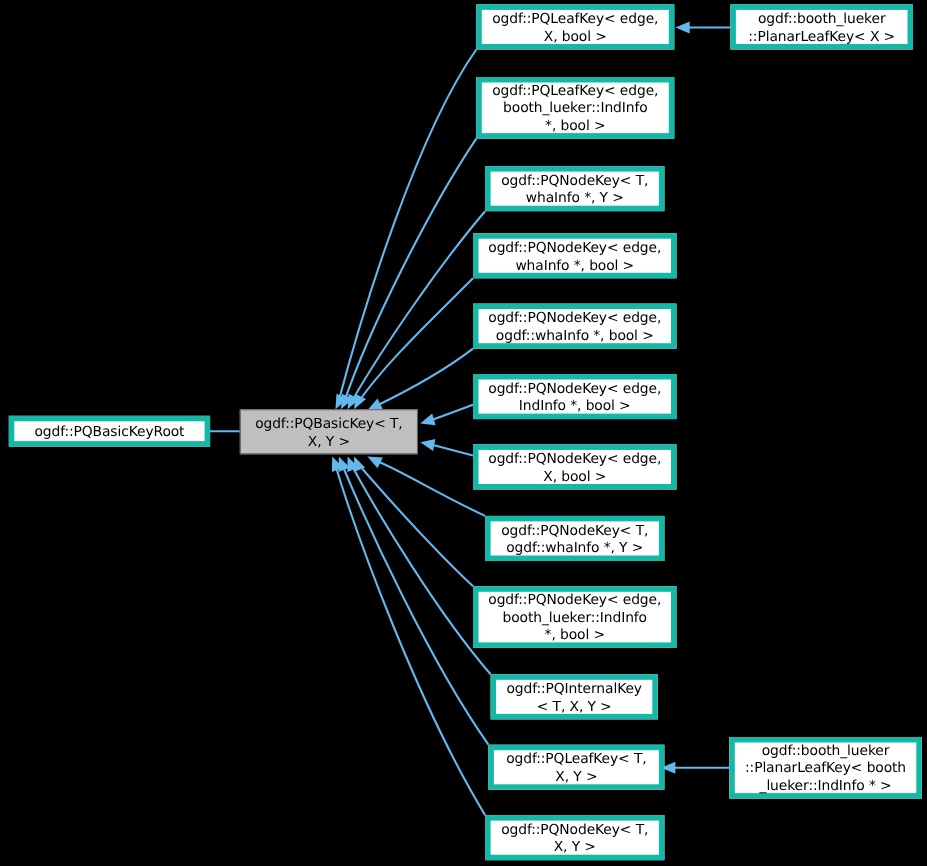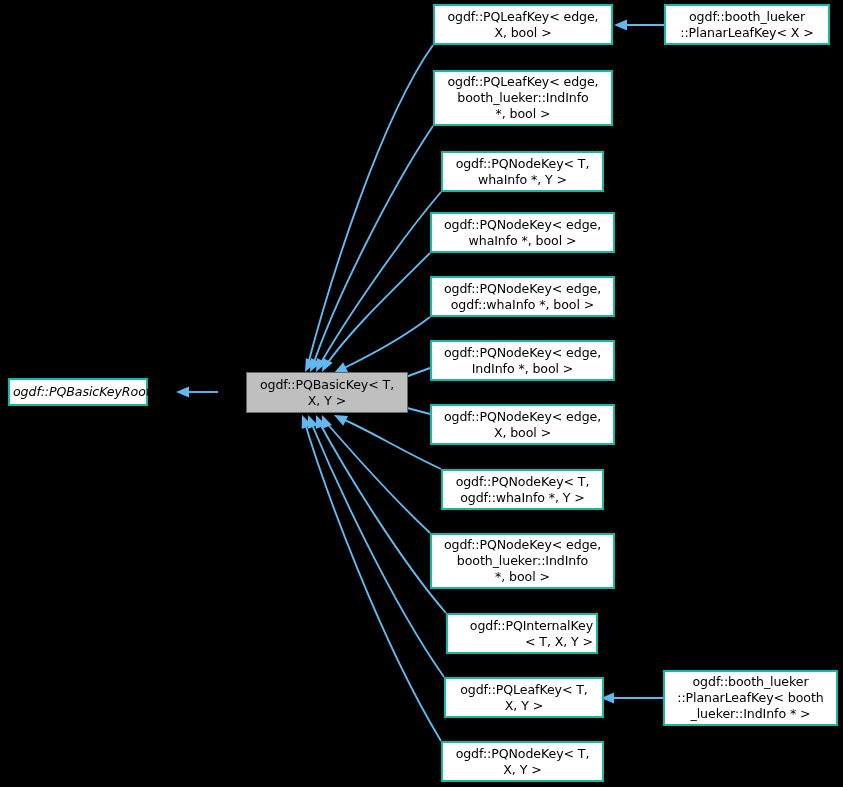--- a/index.html
+++ b/index.html
@@ -21,37 +21,36 @@
     position: absolute;
     left: 0;
     top: 0;
     width: 843px;
     height: 787px;
     pointer-events: none;
   }
   .node {
     position: absolute;
     box-sizing: border-box;
-    border: 2px solid #14b8a6;
+    border: 5px solid #14b8a6;
     background: #ffffff;
     color: #000000;
     display: flex;
     align-items: center;
     justify-content: center;
     text-align: center;
     font-size: 12.6px;
     line-height: 16px;
     letter-spacing: -0.1px;
     white-space: pre-line;
     z-index: 2;
   }
   .node.current {
     background: #bfbfbf;
     border: 1px solid #666666;
-    margin-left: 28px;
   }
   .node-label {
     display: block;
     width: 100%;
     padding: 0 3px;
     box-sizing: border-box;
   }
 </style>
 </head>
 <body>
@@ -115,21 +114,21 @@
         <path d="M 664,25 L 625,25" fill="none" stroke="#63b8ee" stroke-width="1.9"></path>
         <polygon points="614,25 627,19.5 627,30.5" fill="#63b8ee"></polygon>
       </g>
       <g>
         <path d="M 663,698 L 612,698" fill="none" stroke="#63b8ee" stroke-width="1.9"></path>
         <polygon points="601,698 614,692.5 614,703.5" fill="#63b8ee"></polygon>
       </g>
     </svg>
 
   <div id="nodes">
-      <div class="node" style="left: 8px; top: 378px; width: 140px; height: 28px; font-style: italic;"><span class="node-label">ogdf::PQBasicKeyRoot</span></div>
+      <div class="node" style="left: 8px; top: 378px; width: 183px; height: 28px;"><span class="node-label">ogdf::PQBasicKeyRoot</span></div>
       <div class="node current" style="left: 218px; top: 372px; width: 162px; height: 41px;"><span class="node-label">ogdf::PQBasicKey&lt; T,
 X, Y &gt;</span></div>
       <div class="node" style="left: 433px; top: 4px; width: 180px; height: 41px;"><span class="node-label">ogdf::PQLeafKey&lt; edge,
 X, bool &gt;</span></div>
       <div class="node" style="left: 433px; top: 70px; width: 180px; height: 56px;"><span class="node-label">ogdf::PQLeafKey&lt; edge,
 booth_lueker::IndInfo
 *, bool &gt;</span></div>
       <div class="node" style="left: 441px; top: 151px; width: 163px; height: 41px;"><span class="node-label">ogdf::PQNodeKey&lt; T,
 whaInfo *, Y &gt;</span></div>
       <div class="node" style="left: 430px; top: 212px; width: 185px; height: 41px;"><span class="node-label">ogdf::PQNodeKey&lt; edge,
@@ -138,21 +137,21 @@
 ogdf::whaInfo *, bool &gt;</span></div>
       <div class="node" style="left: 430px; top: 340px; width: 185px; height: 41px;"><span class="node-label">ogdf::PQNodeKey&lt; edge,
 IndInfo *, bool &gt;</span></div>
       <div class="node" style="left: 430px; top: 404px; width: 185px; height: 41px;"><span class="node-label">ogdf::PQNodeKey&lt; edge,
 X, bool &gt;</span></div>
       <div class="node" style="left: 441px; top: 469px; width: 163px; height: 41px;"><span class="node-label">ogdf::PQNodeKey&lt; T,
 ogdf::whaInfo *, Y &gt;</span></div>
       <div class="node" style="left: 430px; top: 533px; width: 185px; height: 56px;"><span class="node-label">ogdf::PQNodeKey&lt; edge,
 booth_lueker::IndInfo
 *, bool &gt;</span></div>
-      <div class="node" style="left: 446px; top: 613px; width: 152px; height: 41px; text-align: right;"><span class="node-label">ogdf::PQInternalKey
+      <div class="node" style="left: 446px; top: 613px; width: 152px; height: 41px;"><span class="node-label">ogdf::PQInternalKey
 &lt; T, X, Y &gt;</span></div>
       <div class="node" style="left: 444px; top: 677px; width: 160px; height: 41px;"><span class="node-label">ogdf::PQLeafKey&lt; T,
 X, Y &gt;</span></div>
       <div class="node" style="left: 441px; top: 741px; width: 163px; height: 41px;"><span class="node-label">ogdf::PQNodeKey&lt; T,
 X, Y &gt;</span></div>
       <div class="node" style="left: 664px; top: 4px; width: 166px; height: 41px;"><span class="node-label">ogdf::booth_lueker
 ::PlanarLeafKey&lt; X &gt;</span></div>
       <div class="node" style="left: 663px; top: 670px; width: 175px; height: 56px;"><span class="node-label">ogdf::booth_lueker
 ::PlanarLeafKey&lt; booth
 _lueker::IndInfo * &gt;</span></div>

